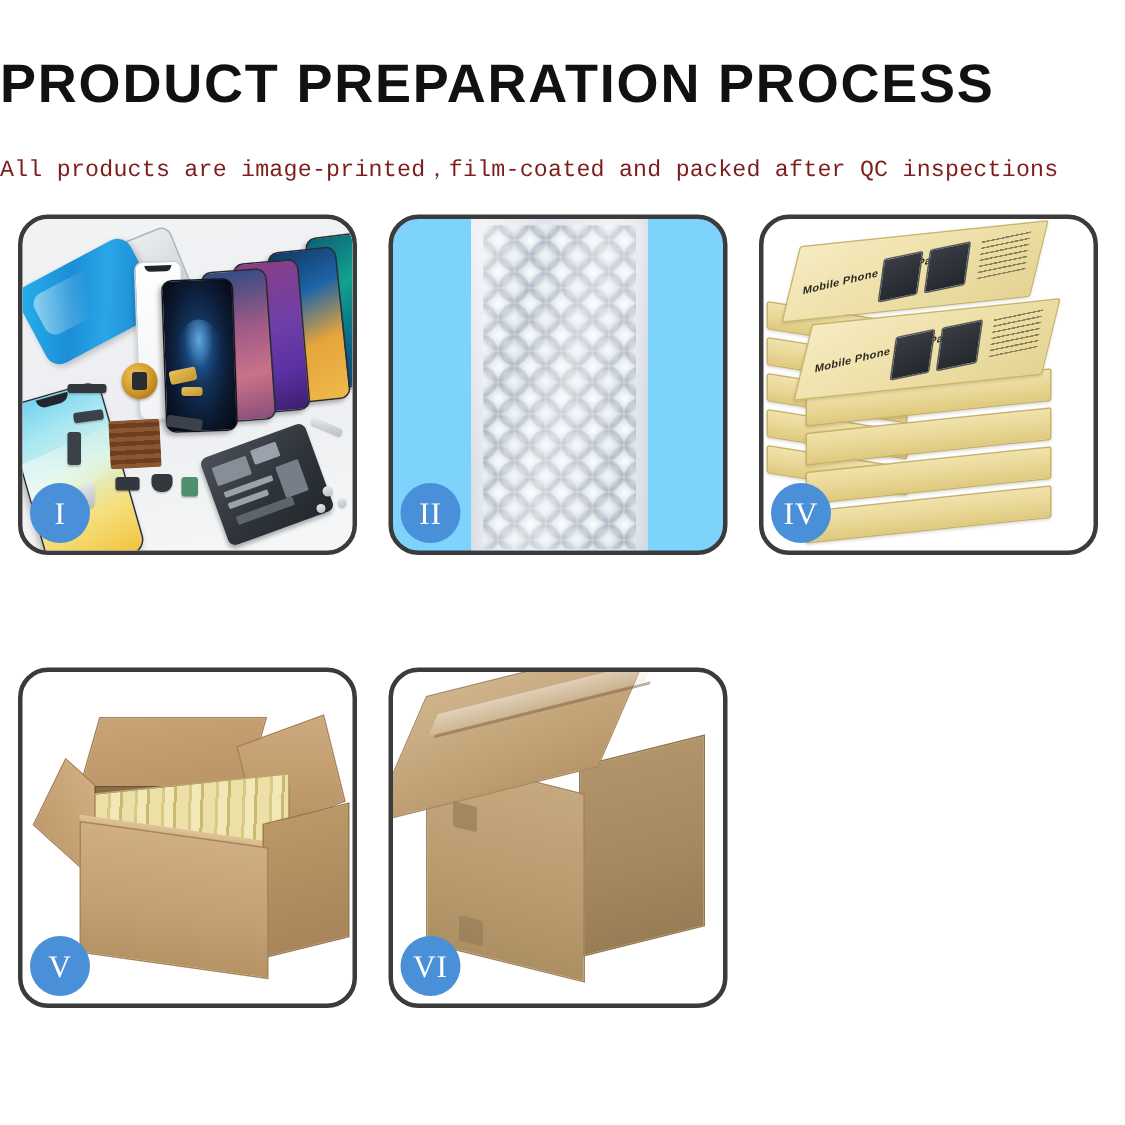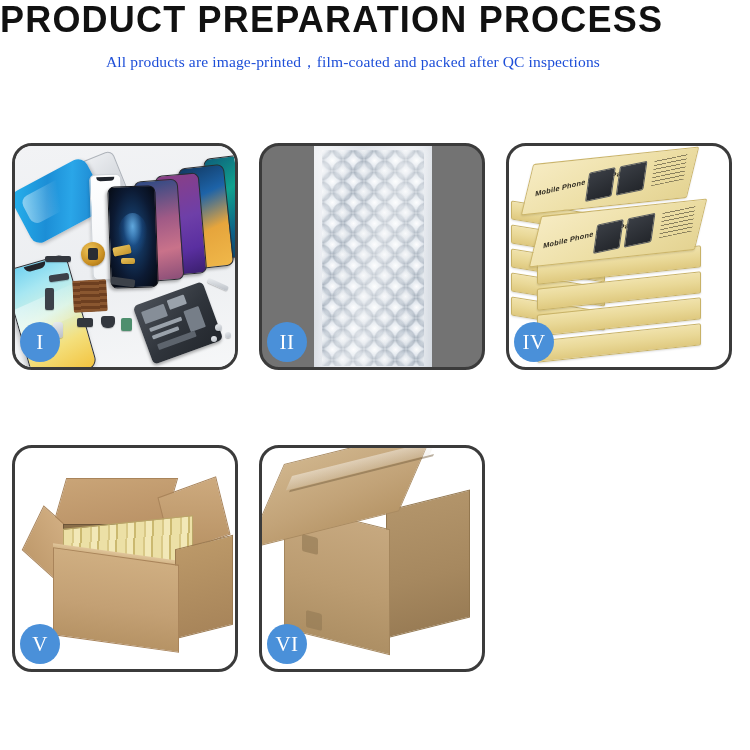--- a/index.html
+++ b/index.html
@@ -11,37 +11,38 @@
     width: 750px;
     height: 750px;
     font-family: "Liberation Sans", sans-serif;
     overflow: hidden;
     position: relative;
   }
 
   
   #header {
     width: 600px;
-    text-align: right;
+    padding-top: 36px;
+    text-align: center;
   }
   #title {
     font-family: "Liberation Sans", sans-serif;
     font-size: 36px;
     font-weight: 700;
     letter-spacing: 1.2px;
     color: #111111;
     line-height: 1.1;
     white-space: nowrap;
   }
   #subtitle {
-    margin-top: 12px;
-    font-family: Liberation Serif, serif;
+    margin-top: 26px;
+    font-family: Liberation Mono, monospace;
     font-size: 15.5px;
     font-weight: 400;
-    color: #1d4ed8;
+    color: #7f1d1d;
     letter-spacing: 0.15px;
     white-space: nowrap;
   }
 
   
   #grid {
     position: absolute;
     left: 12px;
     top: 143px;
     width: 726px;
@@ -215,21 +216,21 @@
       repeating-linear-gradient(0deg,#8a5730 0 3px,#6d3f20 3px 6px),
       repeating-linear-gradient(90deg,rgba(0,0,0,.25) 0 3px,rgba(255,255,255,.06) 3px 6px);
     transform:rotate(-3deg);
   }
   .flexcable{
     position:absolute; background:#3c4149; border-radius:2px;
     box-shadow:0 1px 1px rgba(0,0,0,.2);
   }
 
   
-  .p2 { background:#737373;padding-left:12px; }
+  .p2 { background:#7dd3fc;padding-left:12px; }
   .pouch{
     position:absolute; left:52px; top:-4px; width:118px; height:232px;
     background: linear-gradient(100deg,#f2f4f7 0%,#e6eaef 30%,#eef1f5 62%,#e2e7ec 100%);
     box-shadow: inset 0 0 14px rgba(140,150,165,.35);
   }
   .bubbles{
     position:absolute; left:8px; top:8px; right:8px; bottom:8px;
     background-image:
       radial-gradient(circle at 50% 50%, rgba(255,255,255,.95) 0%, rgba(223,229,236,.9) 40%, rgba(150,162,176,.55) 62%, rgba(188,197,207,.25) 72%, transparent 76%);
     background-size: 21px 21px;

